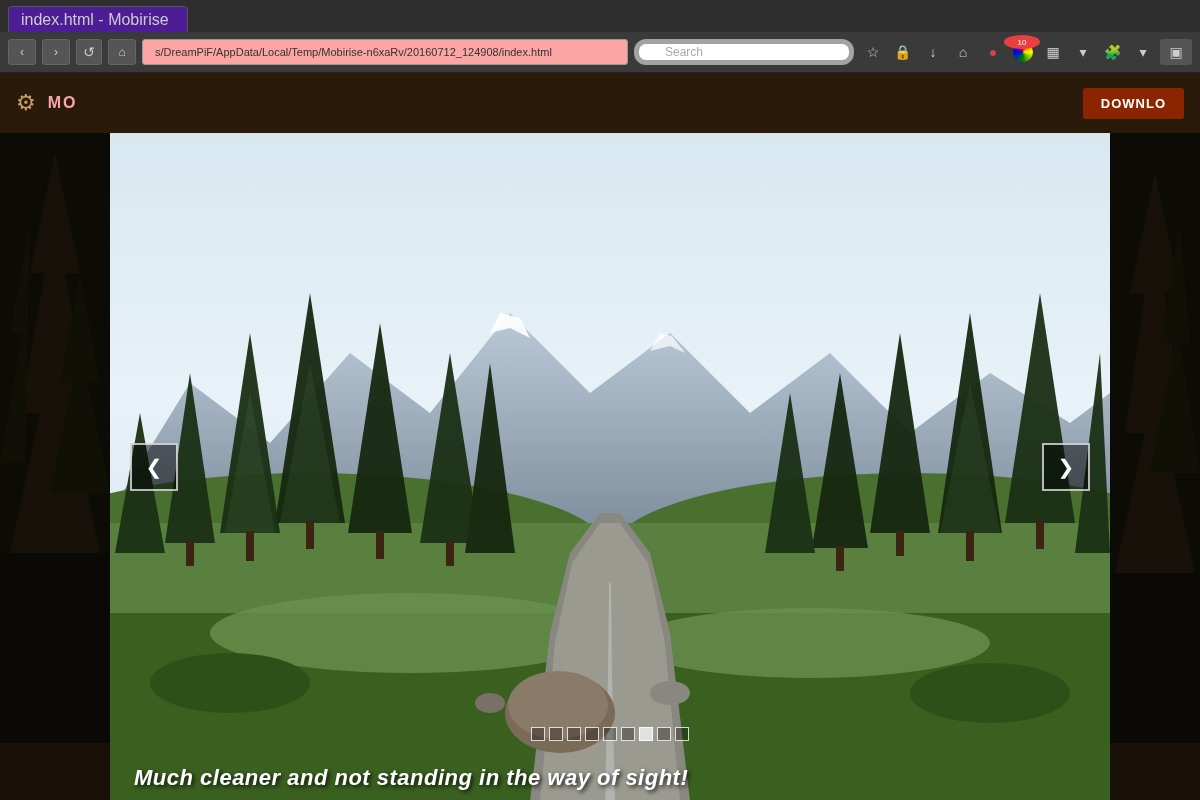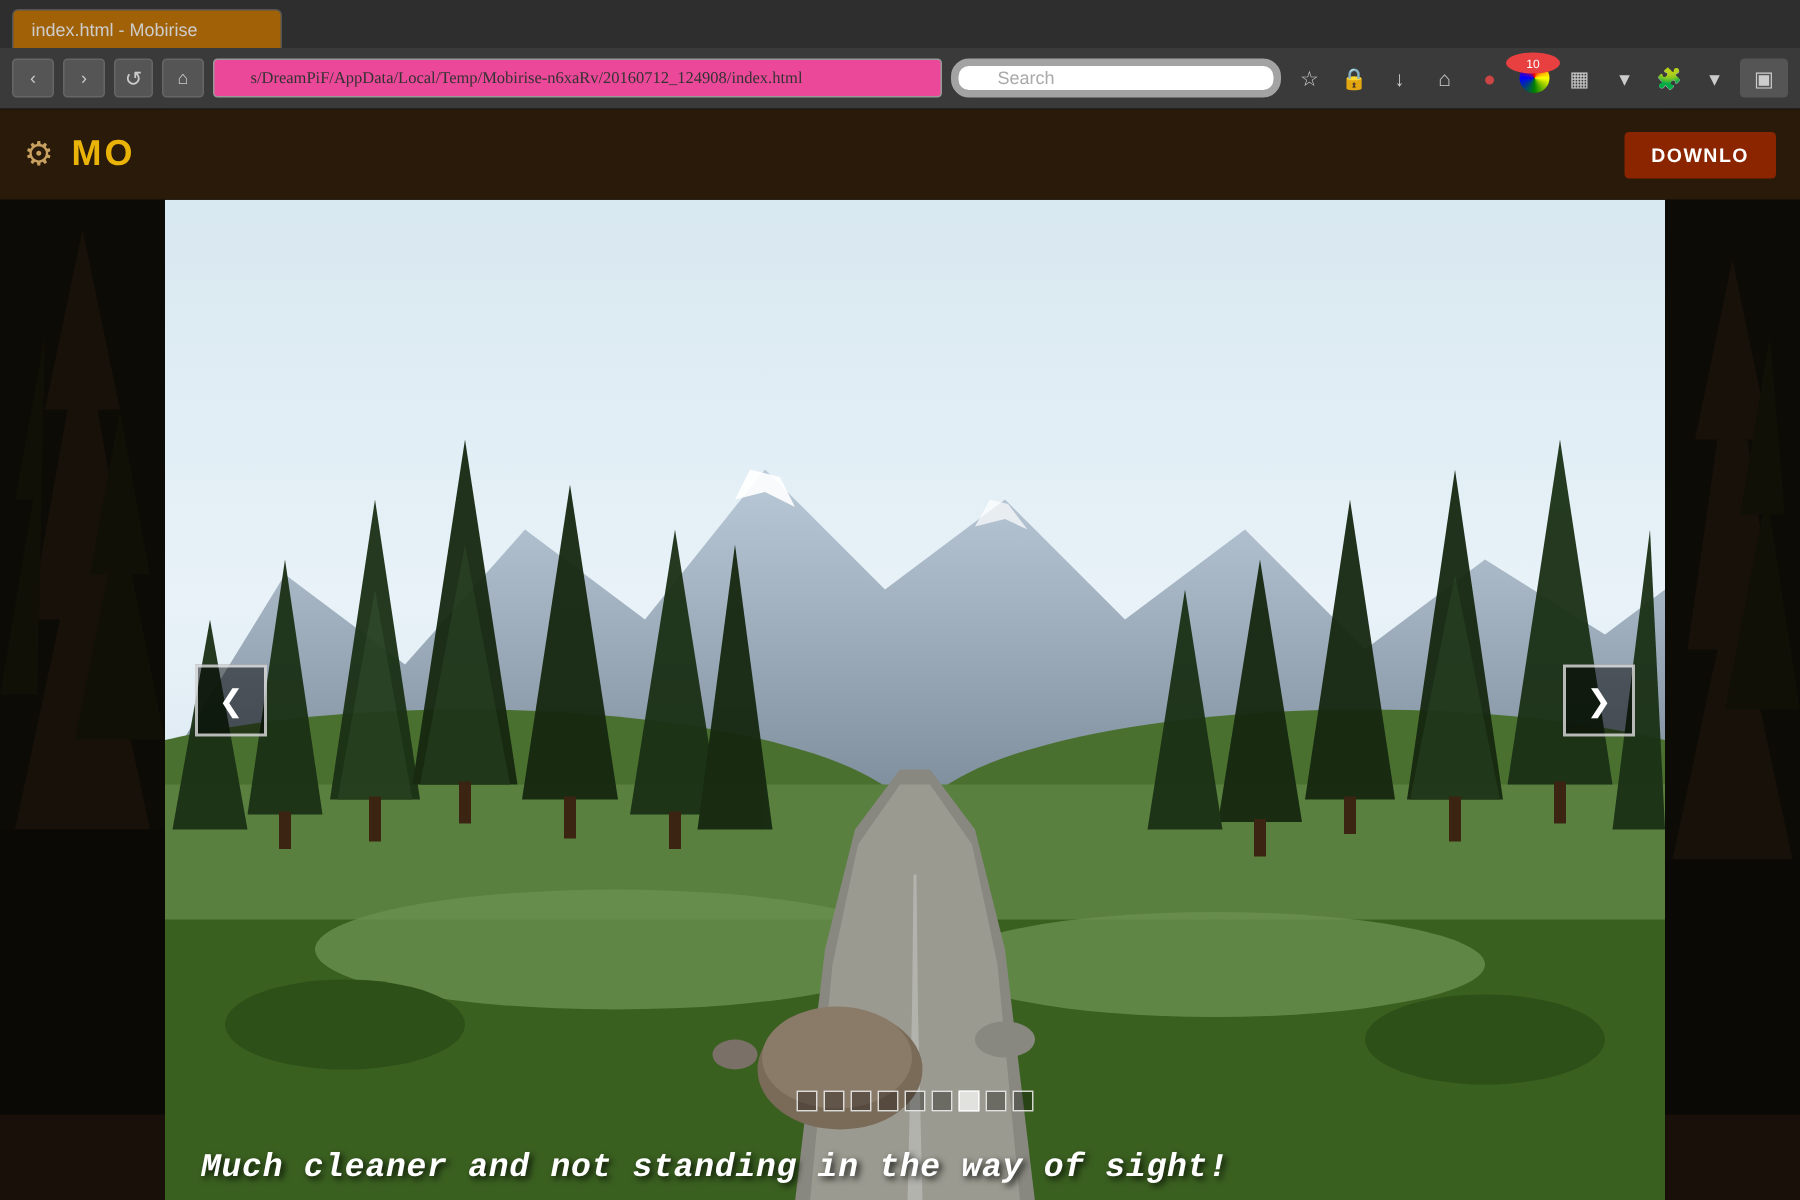--- a/index.html
+++ b/index.html
@@ -22,28 +22,28 @@
     .browser-tabs {
       height: 32px;
       background: #2e2e2e;
       display: flex;
       align-items: flex-end;
       padding-left: 8px;
     }
 
     .browser-tab {
       height: 26px;
-      background: #a16207;
+      background: #4c1d95;
       border: 1px solid #555;
       border-bottom: none;
       border-radius: 4px 4px 0 0;
       padding: 0 12px;
       display: flex;
       align-items: center;
-      font-size: 12px;
+      font-size: 16px;
       color: #ccc;
       min-width: 180px;
     }
 
     .browser-toolbar {
       height: 40px;
       background: #3a3a3a;
       display: flex;
       align-items: center;
       padding: 0 8px;
@@ -60,29 +60,28 @@
       font-size: 12px;
       display: flex;
       align-items: center;
       justify-content: center;
       cursor: pointer;
     }
 
     .address-bar {
       flex: 1;
       height: 26px;
-      background: #ec4899;
+      background: #fca5a5;
       border: 1px solid #999;
       border-radius: 3px;
-      padding: 0 24px;
+      padding: 0 12px;
       font-size: 12px;
       color: #333;
       display: flex;
       align-items: center;
-      font-family: Liberation Serif, serif;
     }
 
     .search-bar {
       width: 220px;
       height: 26px;
       background: #fff;
       border: 5px solid #a3a3a3;
       border-radius: 12px;
       padding: 0 8px 0 26px;
       font-size: 12px;
@@ -192,22 +191,22 @@
       padding: 0 16px;
       gap: 12px;
     }
 
     .gear-icon {
       color: #c8a060;
       font-size: 22px;
     }
 
     .app-title {
-      color: #eab308;
-      font-size: 24px;
+      color: #fca5a5;
+      font-size: 16px;
       font-weight: bold;
       letter-spacing: 2px;
     }
 
     .header-right {
       margin-left: auto;
       display: flex;
       align-items: center;
       gap: 8px;
     }
@@ -290,21 +289,21 @@
       bottom: 10px;
       left: 0;
       right: 0;
       text-align: left;
       padding: 0 24px;
       z-index: 10;
     }
 
     .caption-text {
       color: #fff;
-      font-family: Liberation Mono, monospace;
+      font-family: Liberation Sans, sans-serif;
       font-style: italic;
       font-size: 22px;
       font-weight: bold;
       text-shadow: 2px 2px 4px rgba(0,0,0,0.8);
       letter-spacing: 0.5px;
     }
 
     .reload-btn {
       width: 26px;
       height: 26px;

